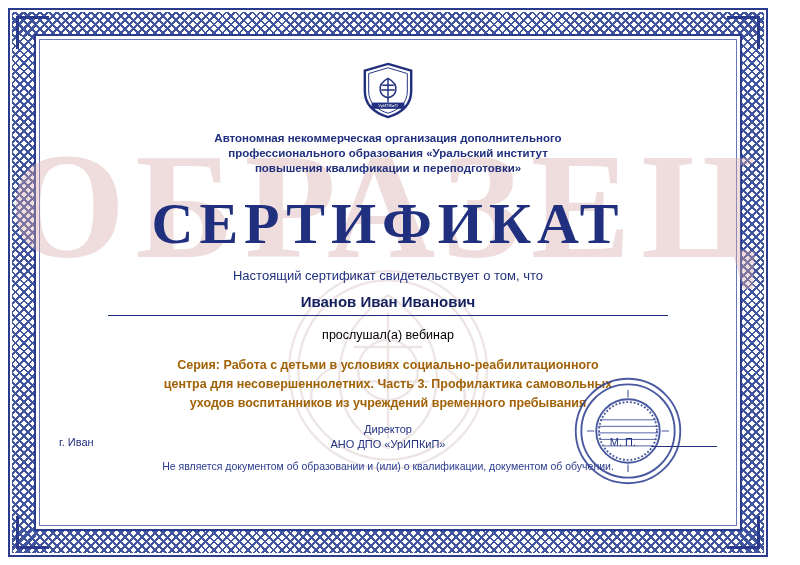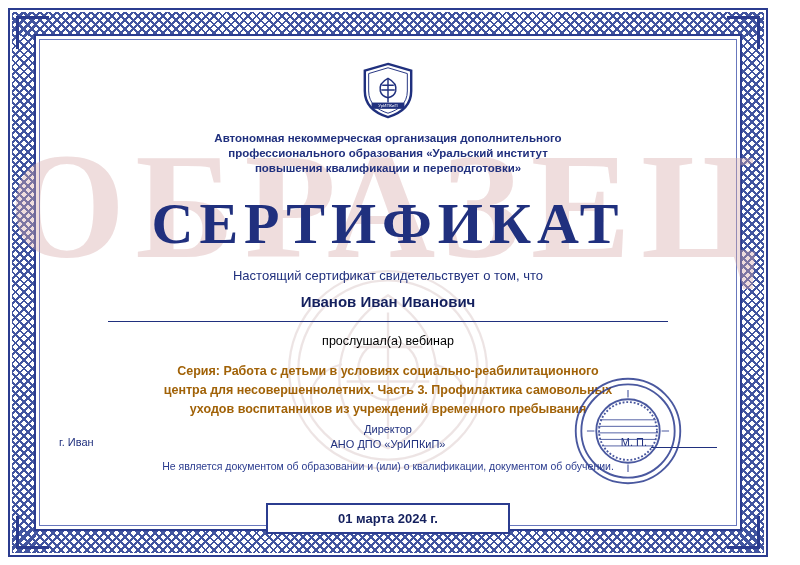--- a/index.html
+++ b/index.html
@@ -120,21 +120,21 @@
   }
 
   .name-wrap {
     margin: 10px auto 0 auto;
     width: 560px;
   }
   .name {
     font-size: 15px;
     font-weight: bold;
     color: #14205e;
-    padding-bottom: 10px;
+    padding-bottom: 4px;
   }
   .name-rule {
     border-bottom: 1px solid #20307e;
     height: 1px;
   }
 
   .participle {
     margin-top: 12px;
     font-size: 12.5px;
     color: #000000;
@@ -172,22 +172,22 @@
     color: #20307e;
     text-align: center;
   }
   .mp {
     position: absolute;
     right: 14px;
     bottom: 0;
     font-size: 11px;
     color: #20307e;
     display: flex;
-    align-items: flex-end;
-    gap: 4px;
+    align-items: flex-start;
+    gap: 15px;
   }
   .mp-rule {
     display: inline-block;
     width: 66px;
     border-bottom: 1px solid #20307e;
     height: 10px;
   }
 
   .disclaimer {
     position: absolute;
@@ -311,21 +311,20 @@
         <div>АНО ДПО «УрИПКиП»</div>
       </div>
       <div class="mp">
         <span>М. П.</span>
         <span class="mp-rule"></span>
       </div>
     </div>
 
     <div class="disclaimer">Не является документом об образовании и (или) о квалификации, документом об обучении.</div>
 
-    <div class="date-box">01 марта 2024 г.</div>
   </div>
 
   <svg class="stamp" viewBox="0 0 120 120">
     <g fill="none" stroke="#2b3c8f" stroke-width="2">
       <circle cx="60" cy="60" r="56"></circle>
       <circle cx="60" cy="60" r="50"></circle>
       <circle cx="60" cy="60" r="34"></circle>
       <circle cx="60" cy="60" r="31" stroke-dasharray="2 2"></circle>
     </g>
     <g stroke="#2b3c8f" stroke-width="1">

